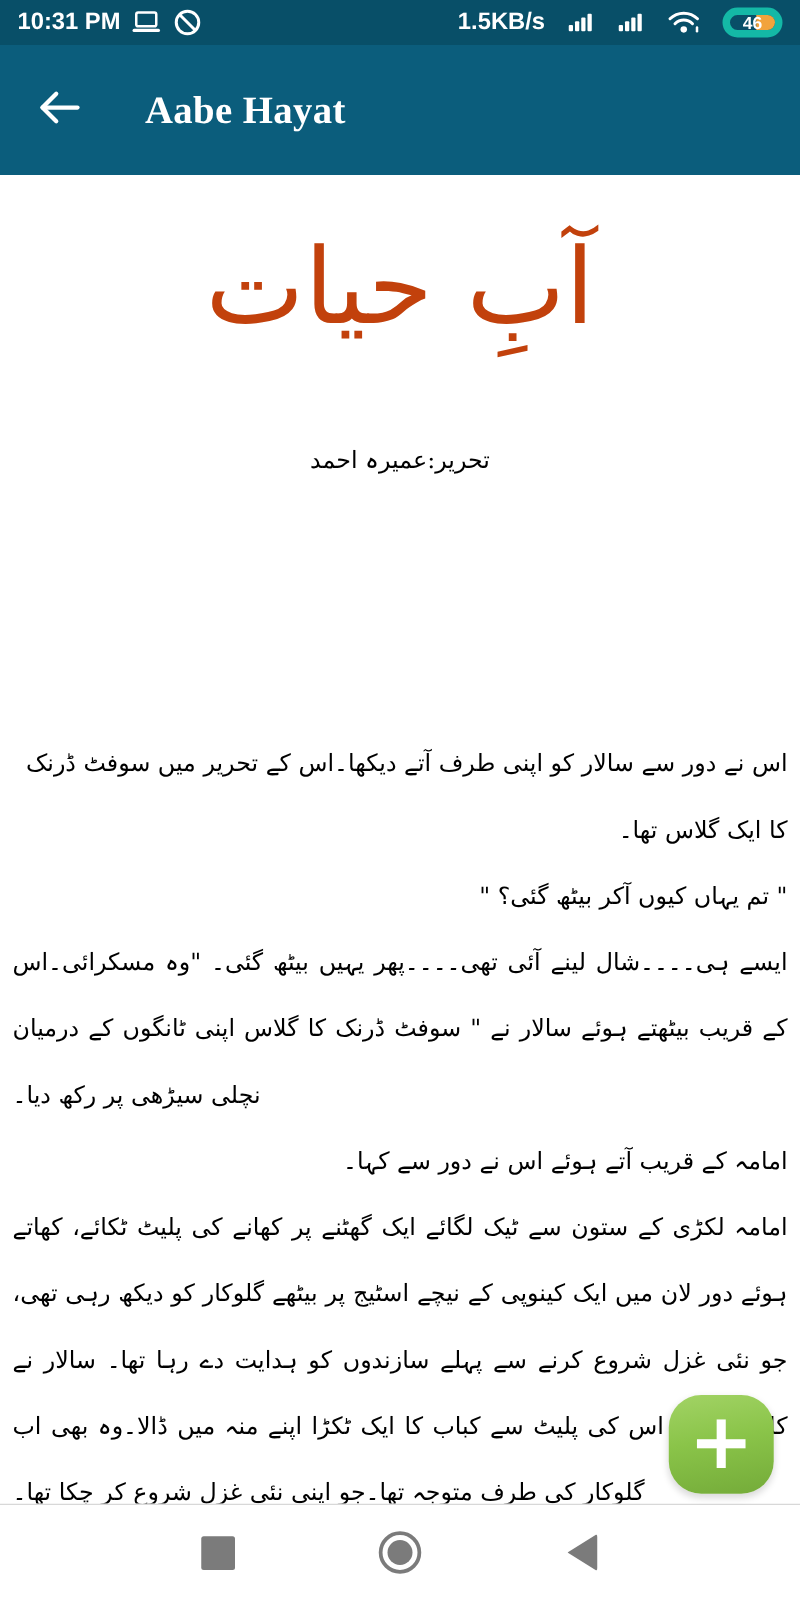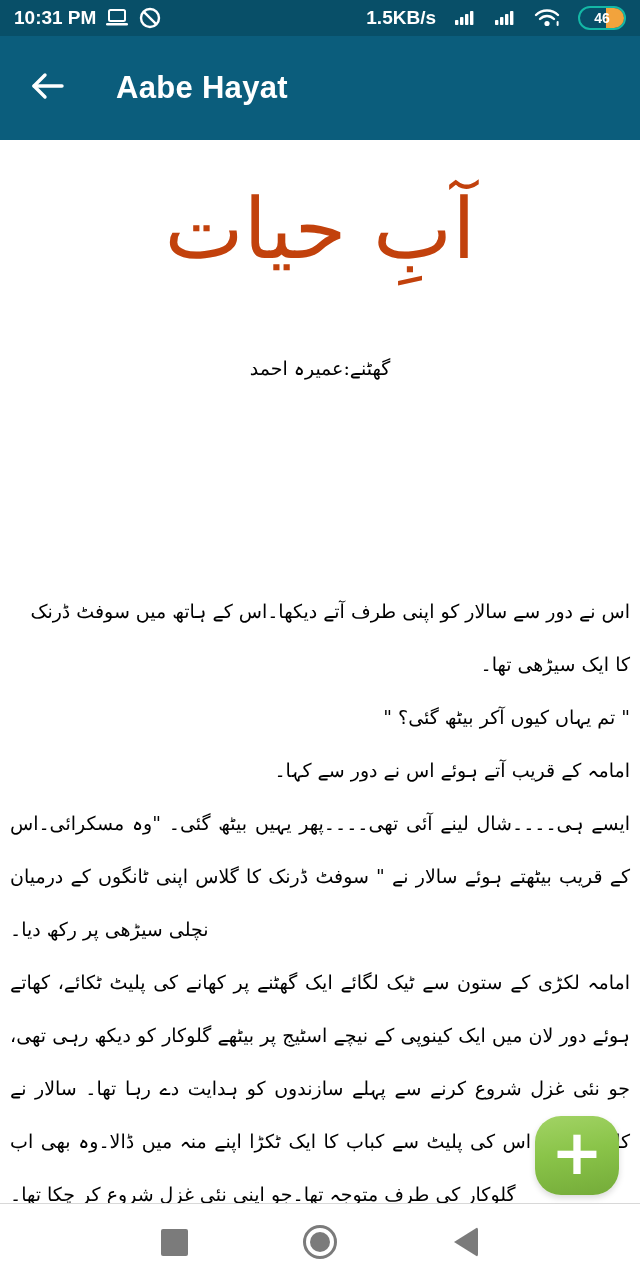--- a/index.html
+++ b/index.html
@@ -13,32 +13,32 @@
   .status-bar {
     height: 36px; background: #084f68; color: #fff;
     display: flex; align-items: center; padding: 0 14px;
     font-size: 19px; font-weight: bold;
   }
   .sb-left { display: flex; align-items: center; gap: 9px; }
   .sb-right { margin-left: auto; display: flex; align-items: center; gap: 18px; }
   .sb-icon { display: inline-flex; align-items: center; }
   .battery {
     position: relative; width: 48px; height: 24px;
-    border: 2px solid #14b8a6; border-radius: 12px; overflow: hidden;
+    border: 6px solid #14b8a6; border-radius: 12px; overflow: hidden;
     display: flex; align-items: center; justify-content: center;
   }
   .battery-fill {
     position: absolute; top: 0; right: 0; bottom: 0; width: 42%;
     background: #f2a33c;
   }
   .battery-num { position: relative; z-index: 2; font-size: 14px; font-weight: bold; color:#fff; }
   
   .app-bar {
     height: 104px; background: #0b5d7c;
-    display: flex; align-items: center; padding: 0 30px; gap: 50px;
+    display: flex; align-items: center; padding: 0 30px; gap: 50px; font-family: Liberation Serif, serif;
   }
   .back-btn { display: inline-flex; align-items: center; cursor: pointer; }
   .app-title { color: #fff; font-size: 31px; font-weight: bold; letter-spacing: 0.3px; }
   
   .content {
     position: absolute; top: 140px; left: 0; right: 0; bottom: 77px;
     background: #fff; overflow: hidden; padding: 0 10px;
   }
   .book-title {
     margin-top: 26px; text-align: center; direction: rtl;
@@ -150,26 +150,26 @@
           <line x1="4" y1="15" x2="32" y2="15" stroke="#fff" stroke-width="3.4" stroke-linecap="round"></line>
           <polyline points="15,4 4,15 15,26" fill="none" stroke="#fff" stroke-width="3.4" stroke-linecap="round" stroke-linejoin="round"></polyline>
         </svg>
       </span>
     </span>
     <span class="app-title">Aabe Hayat</span>
   </div>
 
   <div class="content">
     <h1 class="book-title">آبِ حیات</h1>
-    <div class="byline u">گھٹنے:عمیرہ احمد</div>
+    <div class="byline u">تحریر:عمیرہ احمد</div>
 
-    <p class="u al-r first-para">اس نے دور سے سالار کو اپنی طرف آتے دیکھا۔اس کے ہاتھ میں سوفٹ ڈرنک کا ایک سیڑھی تھا۔</p>
+    <p class="u al-r first-para">اس نے دور سے سالار کو اپنی طرف آتے دیکھا۔اس کے تحریر میں سوفٹ ڈرنک کا ایک گلاس تھا۔</p>
     <p class="u al-r">" تم یہاں کیوں آکر بیٹھ گئی؟ "</p>
+    <p class="u al-j">ایسے ہی۔۔۔۔شال لینے آئی تھی۔۔۔۔پھر یہیں بیٹھ گئی۔ "وہ مسکرائی۔اس کے قریب بیٹھتے ہوئے سالار نے " سوفٹ ڈرنک کا گلاس اپنی ٹانگوں کے درمیان نچلی سیڑھی پر رکھ دیا۔</p>
     <p class="u al-r">امامہ کے قریب آتے ہوئے اس نے دور سے کہا۔</p>
-    <p class="u al-j">ایسے ہی۔۔۔۔شال لینے آئی تھی۔۔۔۔پھر یہیں بیٹھ گئی۔ "وہ مسکرائی۔اس کے قریب بیٹھتے ہوئے سالار نے " سوفٹ ڈرنک کا گلاس اپنی ٹانگوں کے درمیان نچلی سیڑھی پر رکھ دیا۔</p>
     <p class="u al-j">امامہ لکڑی کے ستون سے ٹیک لگائے ایک گھٹنے پر کھانے کی پلیٹ ٹکائے، کھاتے ہوئے دور لان میں ایک کینوپی کے نیچے اسٹیج پر بیٹھے گلوکار کو دیکھ رہی تھی، جو نئی غزل شروع کرنے سے پہلے سازندوں کو ہدایت دے رہا تھا۔ سالار نے کانٹا اٹھا کر اس کی پلیٹ سے کباب کا ایک ٹکڑا اپنے منہ میں ڈالا۔وہ بھی اب گلوکار کی طرف متوجہ تھا۔جو اپنی نئی غزل شروع کر چکا تھا۔</p>
 
   </div>
 
   <div class="fab">
     <span class="fab-plus">+</span>
   </div>
 
   <div class="nav-bar">
     <div class="nav-slot">

